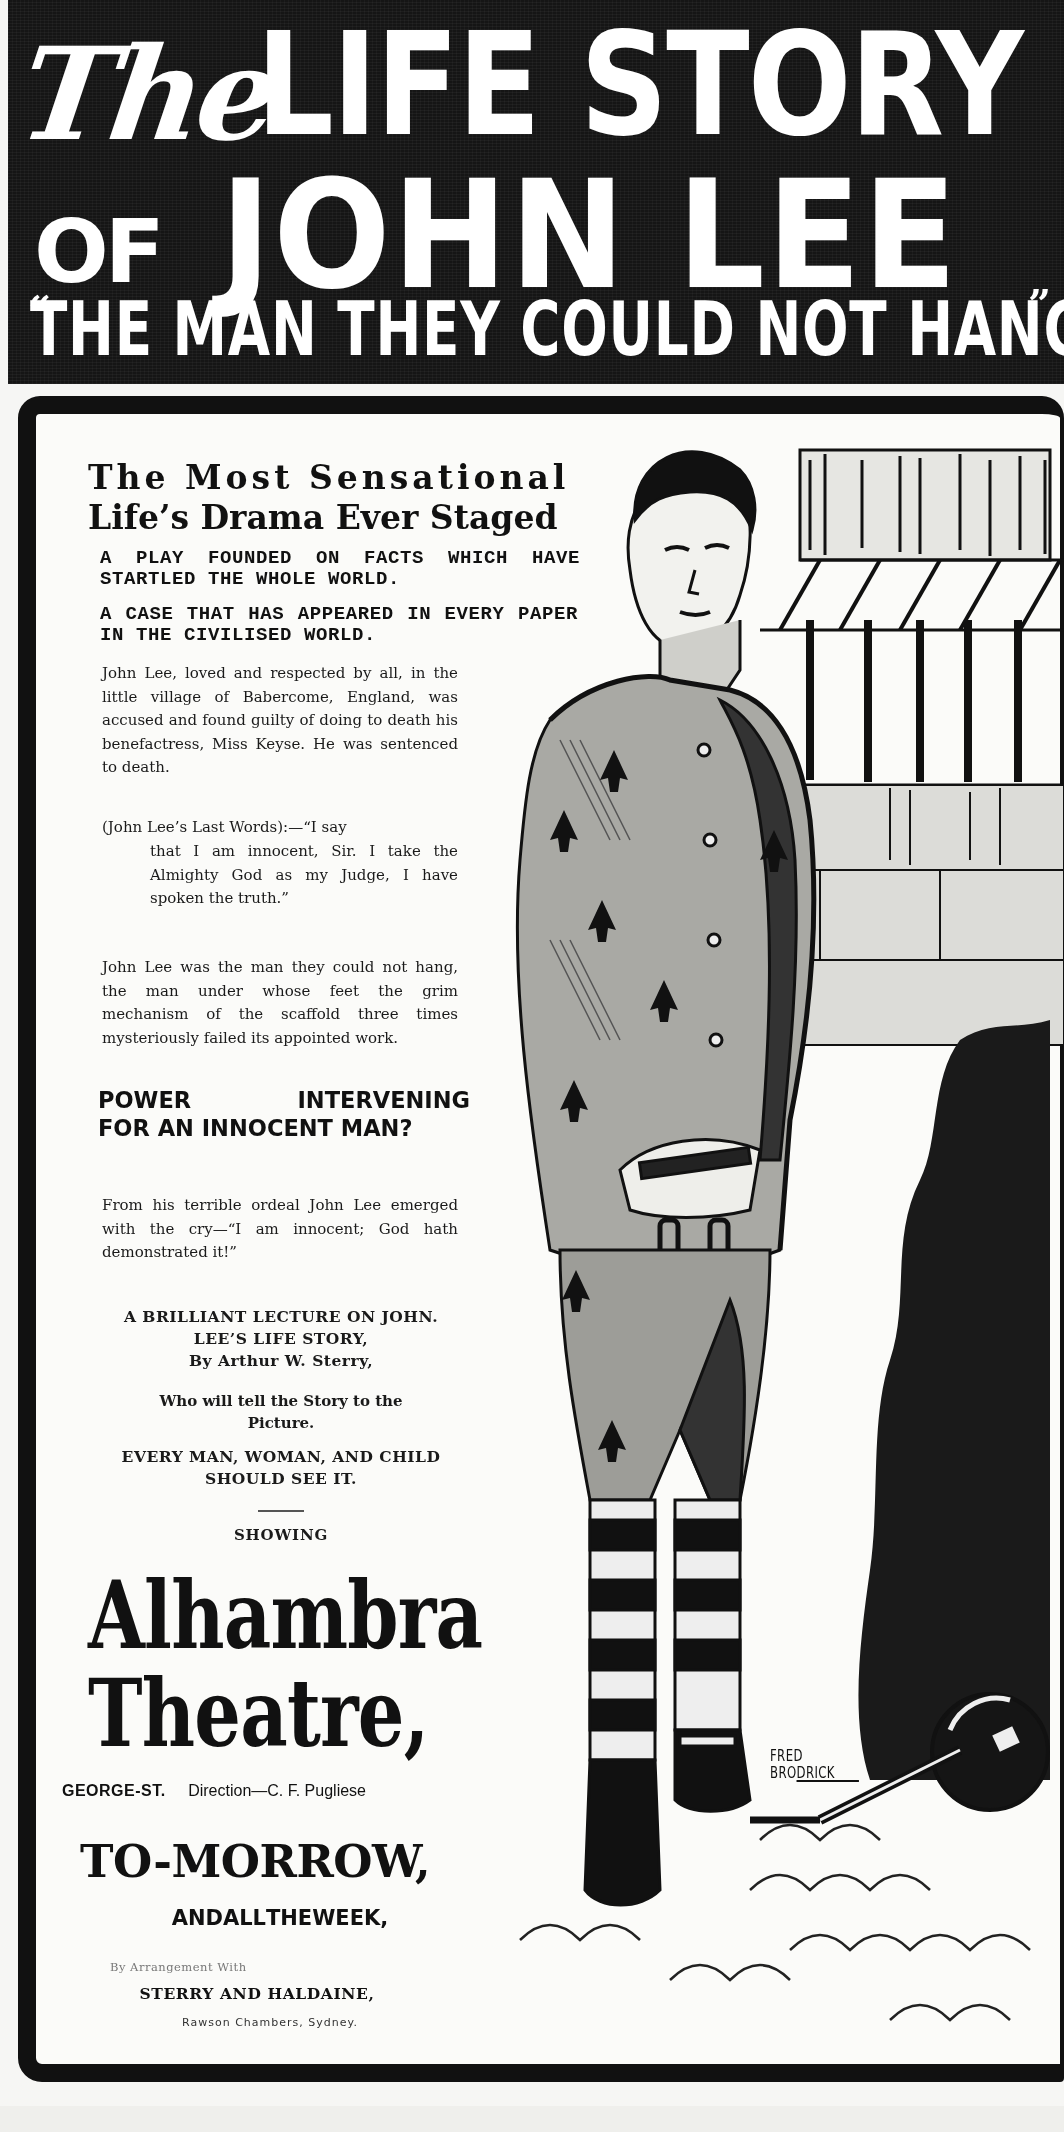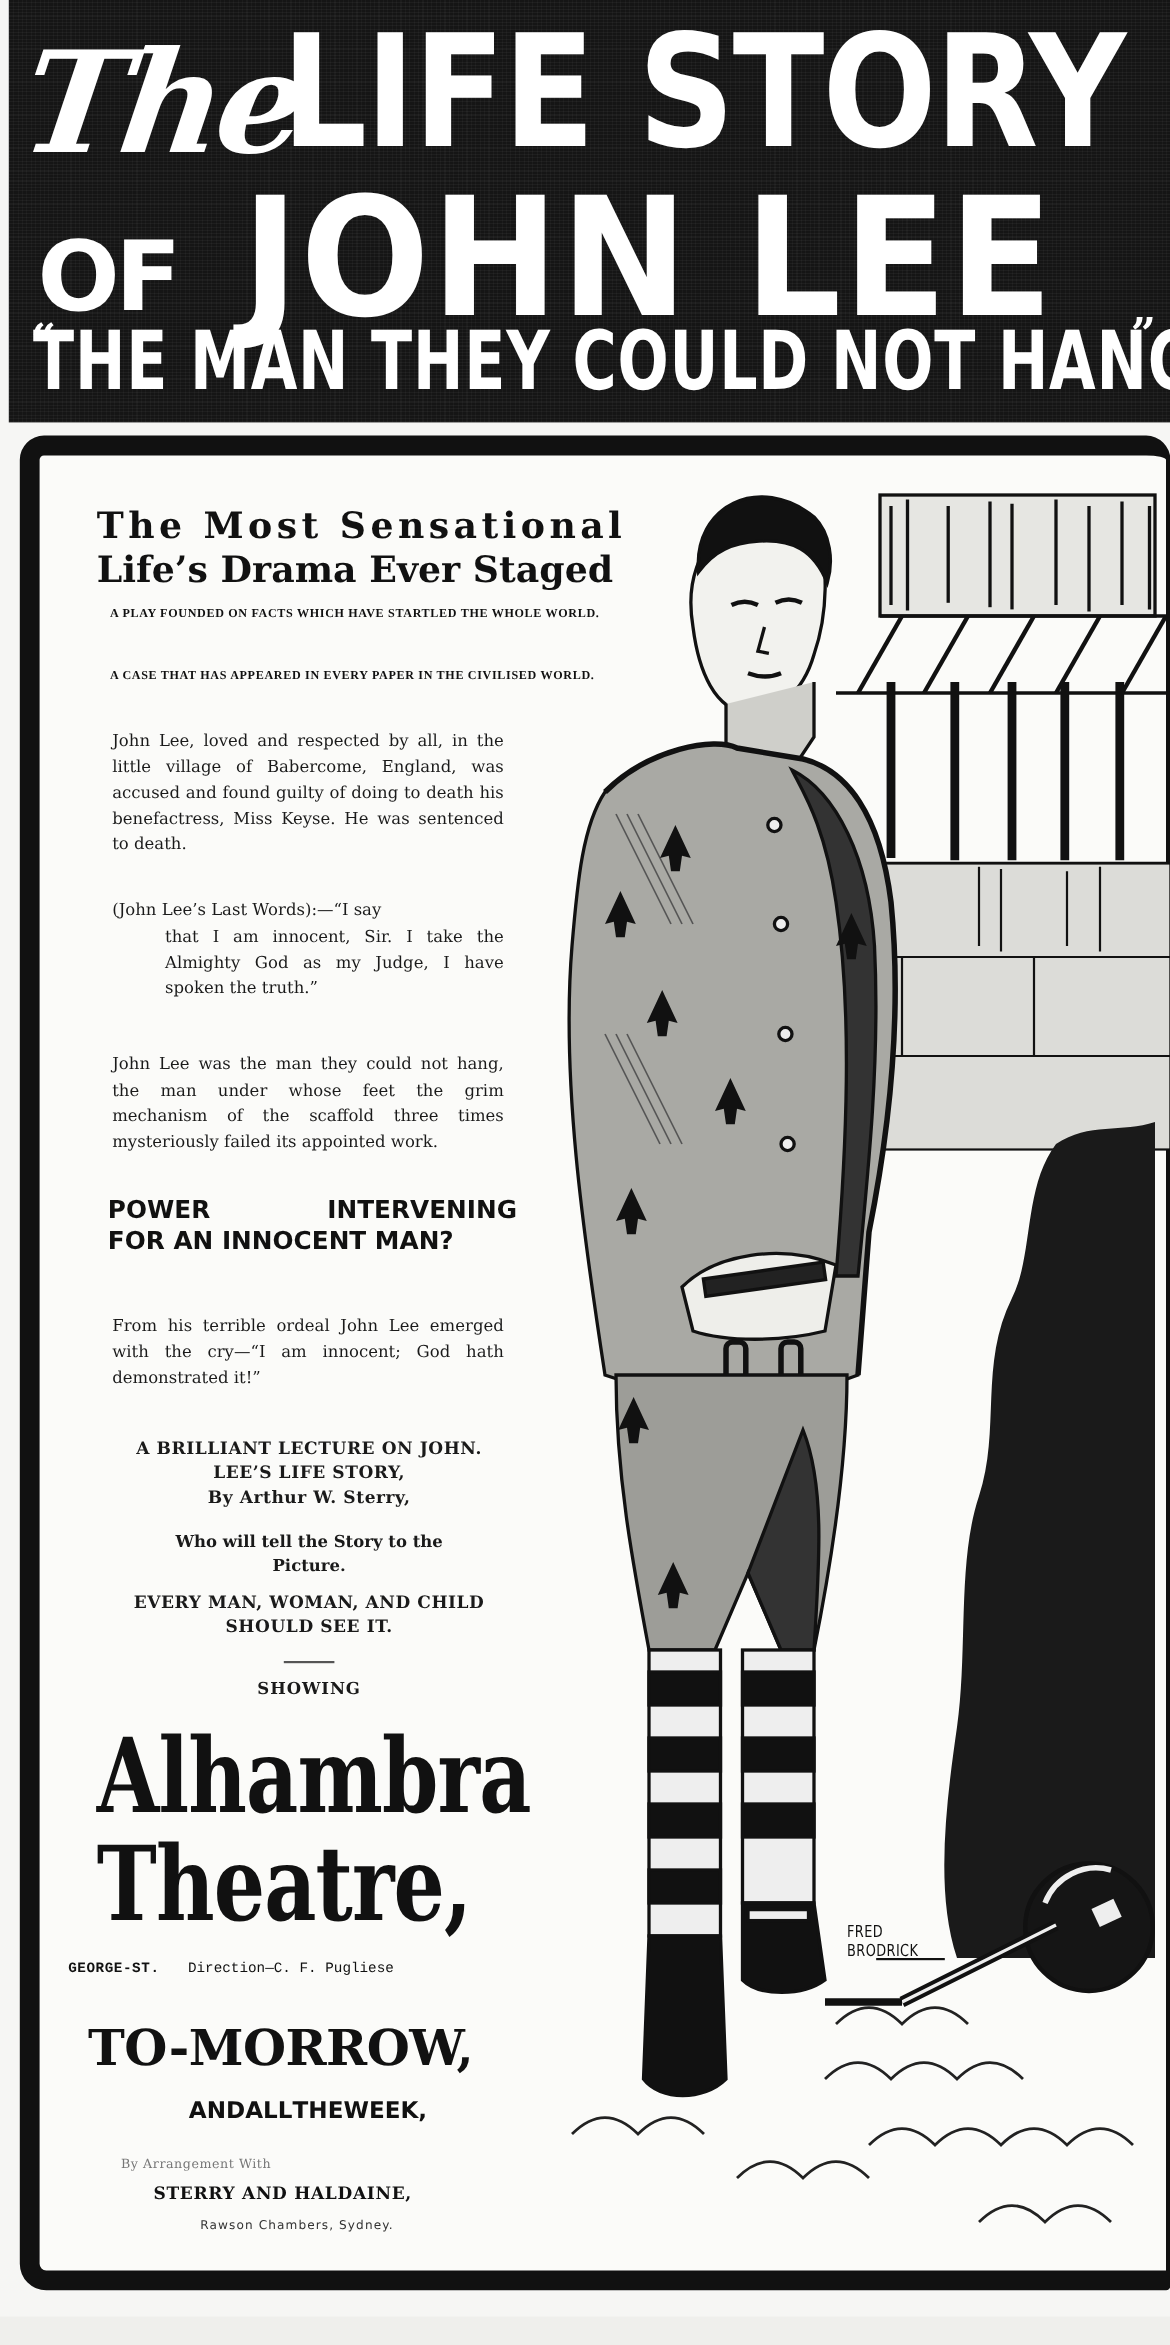--- a/index.html
+++ b/index.html
@@ -55,21 +55,21 @@
     overflow: hidden;
   }
   .headline {
     position: absolute; left: 88px; top: 458px; width: 520px;
     font-family: "DejaVu Serif", serif; font-weight: bold; font-size: 33px; line-height: 40px;
   }
   .headline .l1 { letter-spacing: 4px; display: block; }
   .headline .l2 { display: block; letter-spacing: 0px; }
   .caps {
     position: absolute; left: 100px; width: 480px;
-    font-family: Liberation Serif, serif; font-weight: bold; font-size: 11px; line-height: 21px;
+    font-family: Liberation Mono, monospace; font-weight: bold; font-size: 19px; line-height: 21px;
     text-align: justify; letter-spacing: 0.6px;
   }
   .body-text {
     position: absolute; left: 102px; width: 356px;
     font-family: "DejaVu Serif", serif; font-size: 15px; line-height: 23.5px;
     text-align: justify; text-align-last: left; color: #1a1a1a;
   }
   .quote-text {
     position: absolute; left: 150px; width: 308px;
     font-family: "DejaVu Serif", serif; font-size: 15px; line-height: 23.5px; text-align: justify; color: #1a1a1a;
@@ -85,21 +85,21 @@
   }
   .rule { position: absolute; left: 258px; width: 46px; height: 2px; background: #555; top: 1510px; }
 
   .alhambra {
     position: absolute; left: 88px; top: 1566px; width: 420px;
     font-family: "DejaVu Serif", serif; font-weight: bold; font-size: 94px; line-height: 98px;
     transform: scaleX(0.78); transform-origin: left top; letter-spacing: -1px; color: #111;
   }
   .george {
     position: absolute; left: 62px; top: 1782px; width: 470px; white-space: nowrap;
-    font-family: Liberation Mono, monospace; font-size: 13px;
+    font-family: Liberation Sans, sans-serif; font-size: 16px;
   }
   .george b { font-weight: bold; letter-spacing: 0.5px; margin-right: 18px; }
   .tomorrow {
     position: absolute; left: 80px; top: 1838px; width: 420px; white-space: nowrap;
     font-family: "DejaVu Serif", serif; font-weight: bold; font-size: 45px; line-height: 48px; letter-spacing: -0.5px;
   }
   .allweek {
     position: absolute; left: 100px; top: 1906px; width: 360px;
     font-family: "DejaVu Sans", sans-serif; font-weight: bold; font-size: 21px; display: flex; justify-content: center;
   }

